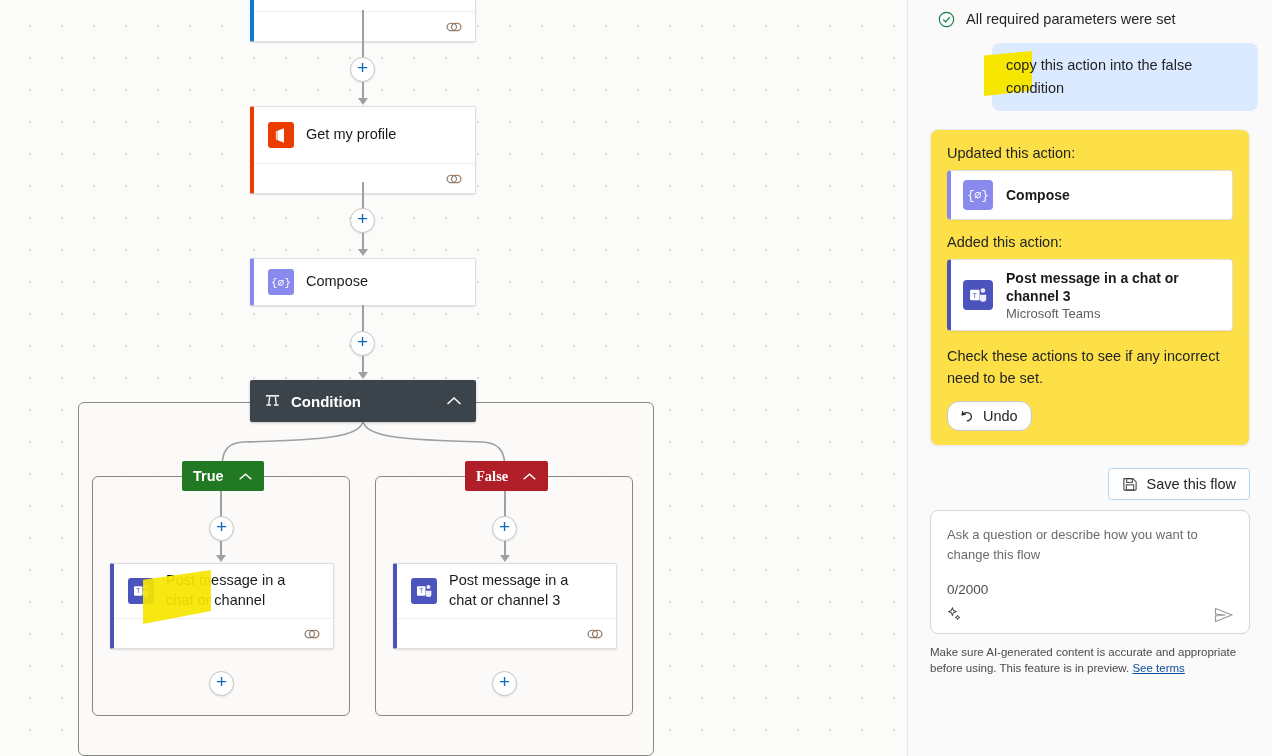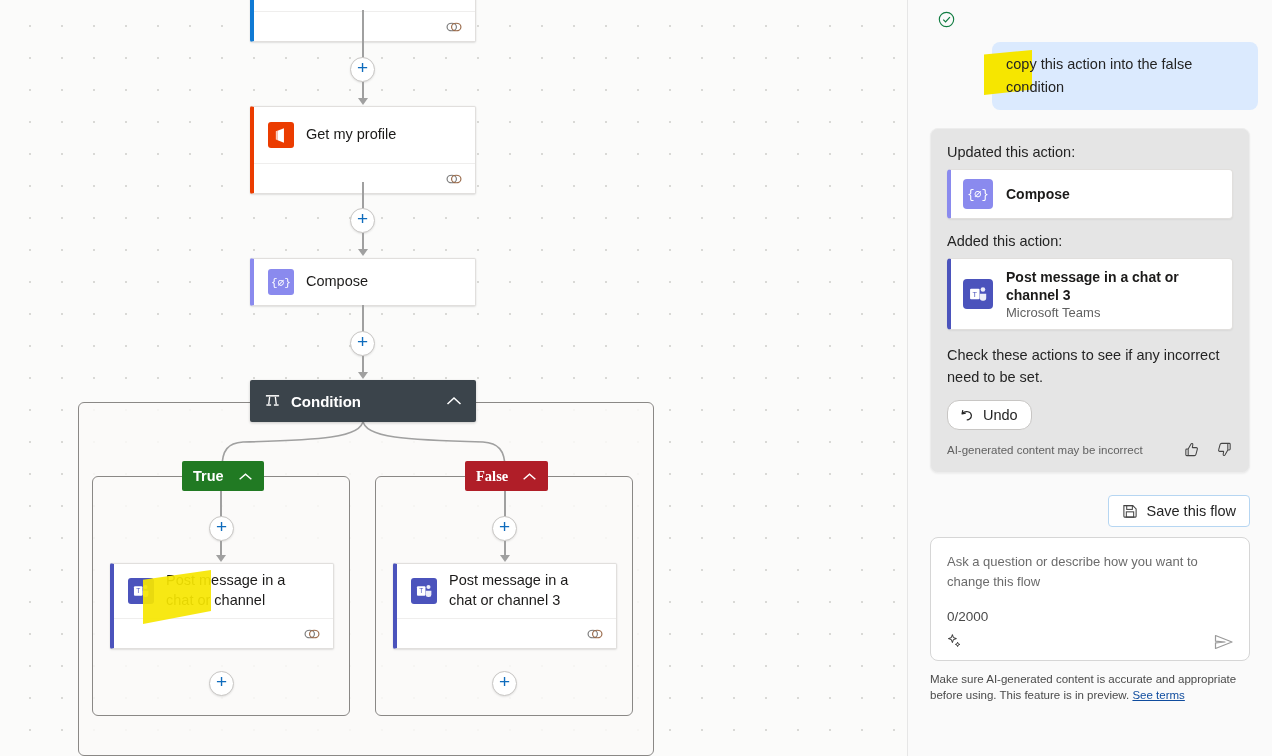--- a/index.html
+++ b/index.html
@@ -108,21 +108,21 @@
   .bubble {
     margin: 14px 0 0 70px; background: #dbeafe; border-radius: 8px;
     padding: 11px 14px; font-size: 14.5px; color: #242424; line-height: 23px;
     position: relative;
   }
   .bubble-hl { position: absolute; left: -8px; top: 8px; width: 48px; height: 45px;
     background: #f6e600; z-index: 0; }
   .bubble span { position: relative; z-index: 1; }
 
   .card {
-    margin: 18px 8px 0 8px; background: #e5e5e5; border: 1px solid #ededed;
+    margin: 18px 8px 0 8px; background: #fde047; border: 1px solid #ededed;
     border-radius: 8px; padding: 15px 16px 14px 16px;
     box-shadow: 0 1px 2px rgba(0,0,0,.05);
   }
   .card-label { font-size: 14.5px; color: #242424; margin-bottom: 9px; }
   .act {
     display: flex; align-items: center; border: 1px solid #e1dfdd;
     border-radius: 4px; border-left: 4px solid #8a8aee; background: #fff;
     padding: 9px 12px; margin-bottom: 14px;
     box-shadow: 0 1px 2px rgba(0,0,0,.06);
   }
@@ -328,20 +328,21 @@
     <div class="divider-v"></div>
   </div>
 
   <div id="panel">
 
     <div class="status-row">
       <svg width="17" height="17" viewBox="0 0 18 18" style="margin-top:2px;">
         <circle cx="9" cy="9" r="7.6" fill="none" stroke="#107c41" stroke-width="1.2"></circle>
         <path d="M5.6 9.2 L8 11.6 L12.6 6.4" fill="none" stroke="#107c41" stroke-width="1.3"></path>
       </svg>
+      <div class="status-txt">All required parameters were set</div>
     </div>
 
     <div class="bubble">
       <div class="bubble-hl" style="clip-path: polygon(0% 10%, 100% 0%, 100% 88%, 0% 100%);"></div>
       <span>copy this action into the false condition</span>
     </div>
 
     <div class="card">
       <div class="card-label">Updated this action:</div>
 
@@ -372,31 +373,20 @@
       <div class="card-note">Check these actions to see if any incorrect need to be set.</div>
 
       <div class="undo-btn">
         <svg width="16" height="14" viewBox="0 0 17 15">
           <path d="M4 2.2 L3.2 6.2 L7.2 5.6" fill="none" stroke="#242424" stroke-width="1.3" stroke-linejoin="round"></path>
           <path d="M3.4 5.6 C7 2.5 13 3.6 13.2 8 C13.3 11 10.5 12.8 8.2 12.6" fill="none" stroke="#242424" stroke-width="1.3"></path>
         </svg>
         <span>Undo</span>
       </div>
 
-      <div class="disclaimer-row">
-        <div class="disclaimer">AI-generated content may be incorrect</div>
-        <div class="thumbs">
-          <svg width="17" height="17" viewBox="0 0 18 18">
-            <path d="M5.5 15.5 L4 15.5 C3.4 15.5 3 15.1 3 14.5 L3 9.5 C3 8.9 3.4 8.5 4 8.5 L5.5 8.5 Z M5.5 8.5 L8.5 3.2 C9.1 2.2 10.6 2.6 10.4 3.8 L9.9 7 L14 7 C14.9 7 15.5 7.8 15.2 8.6 L13.7 14.2 C13.5 15 12.8 15.5 12 15.5 L5.5 15.5 Z" fill="none" stroke="#444" stroke-width="1.1" stroke-linejoin="round"></path>
-          </svg>
-          <svg width="17" height="17" viewBox="0 0 18 18">
-            <path d="M12.5 2.5 L14 2.5 C14.6 2.5 15 2.9 15 3.5 L15 8.5 C15 9.1 14.6 9.5 14 9.5 L12.5 9.5 Z M12.5 9.5 L9.5 14.8 C8.9 15.8 7.4 15.4 7.6 14.2 L8.1 11 L4 11 C3.1 11 2.5 10.2 2.8 9.4 L4.3 3.8 C4.5 3 5.2 2.5 6 2.5 L12.5 2.5 Z" fill="none" stroke="#444" stroke-width="1.1" stroke-linejoin="round"></path>
-          </svg>
-        </div>
-      </div>
     </div>
 
     <div class="save-row">
       <div class="save-btn">
         <svg width="16" height="16" viewBox="0 0 17 17">
           <path d="M2 2.8 h9.5 L15 6.3 V14.2 a.8.8 0 0 1-.8.8 H2.8 a.8.8 0 0 1-.8-.8 Z" fill="none" stroke="#444" stroke-width="1.15"></path>
           <rect x="5" y="2.8" width="6" height="4" fill="none" stroke="#444" stroke-width="1.1"></rect>
           <rect x="4.6" y="9.4" width="7.8" height="5.6" fill="none" stroke="#444" stroke-width="1.1"></rect>
         </svg>
         <span>Save this flow</span>

